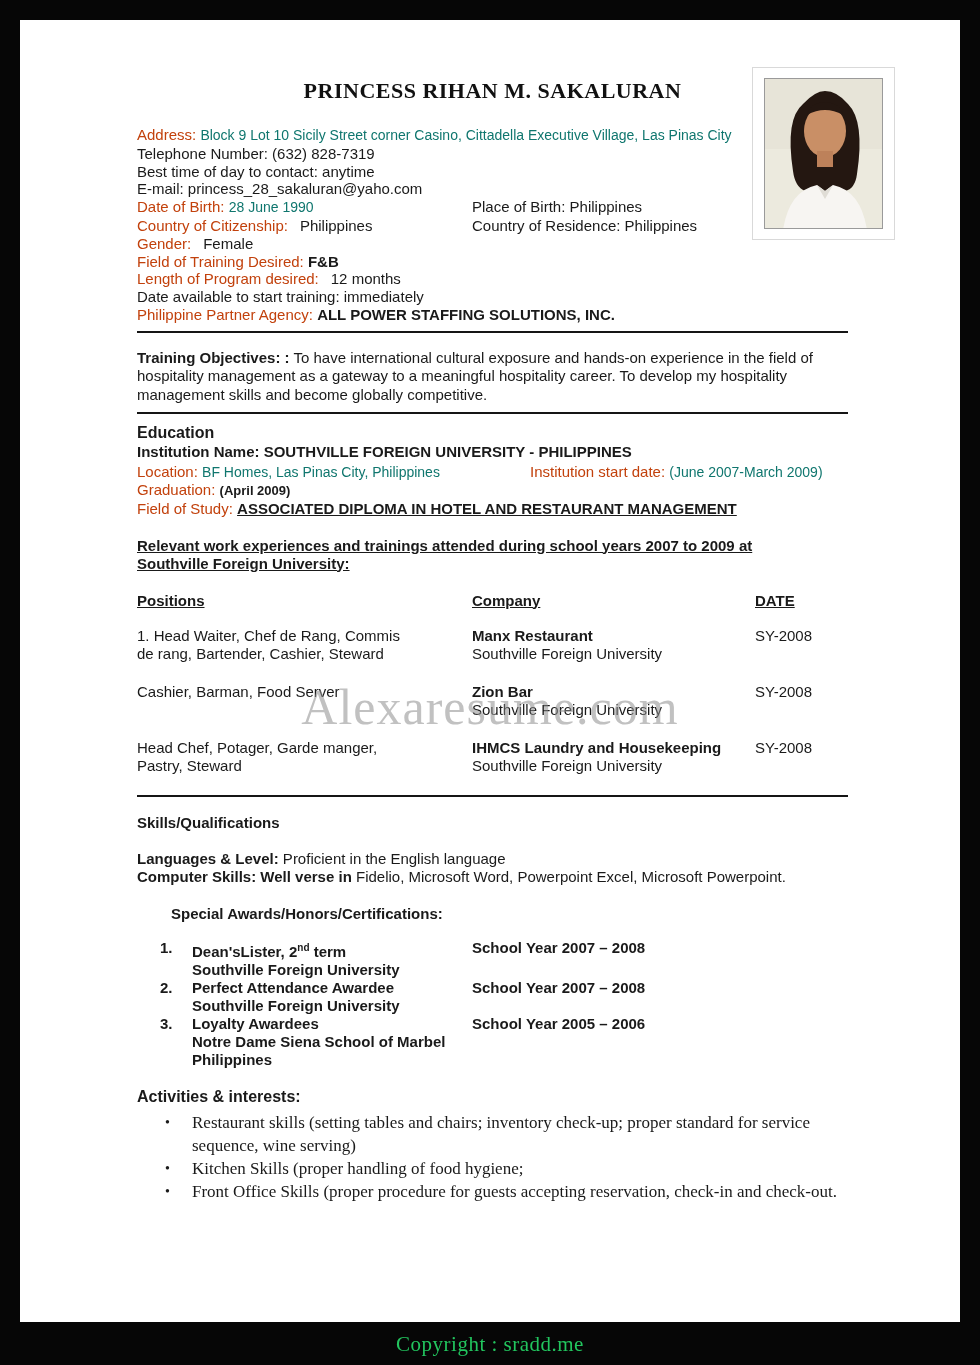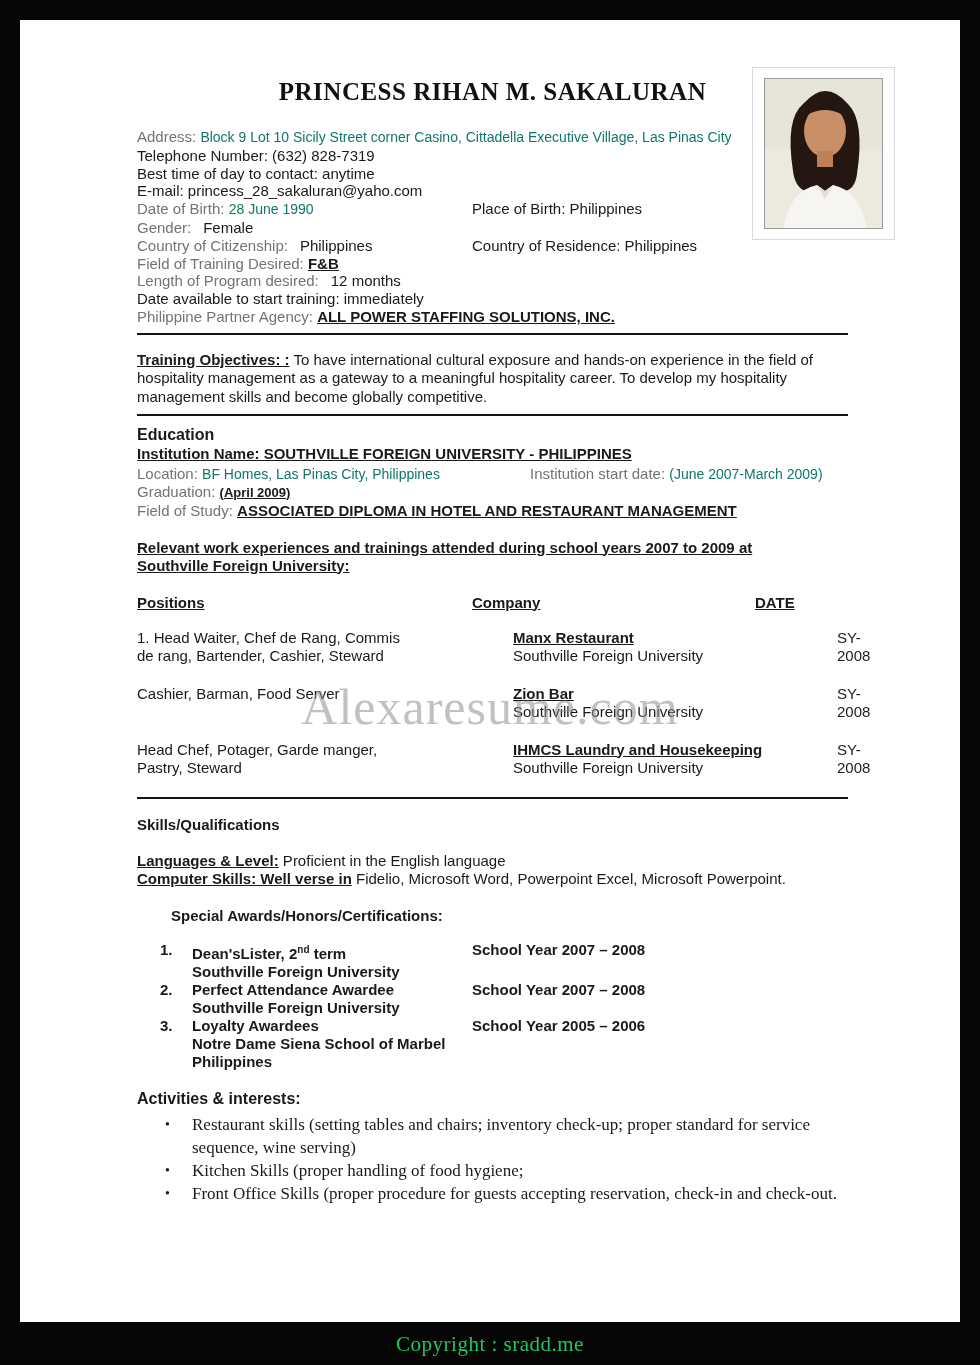--- a/index.html
+++ b/index.html
@@ -16,31 +16,31 @@
     width: 940px; height: 1302px;
     background: #ffffff;
     overflow: hidden;
   }
   .content {
     position: relative;
     padding: 58px 112px 0 117px;
   }
   h1.title {
     font-family: "Liberation Serif", serif;
-    font-size: 25px;
+    font-size: 22px;
     font-weight: bold;
     text-align: center;
     letter-spacing: 0.5px;
     margin: 0 0 22px 0;
     color: #111;
   }
   .info-line { font-size: 15px; line-height: 17.8px; }
-  .lbl { color: #737373; }
+  .lbl { color: #c2410c; }
   .gray { color: #0f766e; font-size: 14px; }
-  .b { font-weight: bold; text-decoration: underline; }
+  .b { font-weight: bold; }
   .row2 { display: flex; }
   .row2 .left { width: 335px; flex: 0 0 335px; }
   .gap-md { display:inline-block; width: 12px; }
   hr.rule {
     border: none;
     border-top: 2px solid #151515;
     margin: 7px 0 0 0;
   }
   .objectives { margin-top: 16px; font-size: 15px; line-height: 18.6px; }
   .rule2 { margin-top: 28px; }
@@ -52,21 +52,21 @@
     margin-top: 19px;
     font-size: 15px; font-weight: bold;
     line-height: 18px;
     text-decoration: underline;
     max-width: 650px;
   }
   .xp-table { margin-top: 19px; font-size: 15px; }
   .xp-row { display: grid; grid-template-columns: 335px 283px 1fr; }
   .xp-head { margin-bottom: 18px; }
   .xp-head .cell { font-weight: bold; text-decoration: underline; }
-  .xp-body-row { margin-bottom: 19px; line-height: 18.5px; gap: 41px; }
+  .xp-body-row { margin-bottom: 19px; line-height: 18.5px; }
   .xp-body-row .pos { padding-right: 62px; }
   .rule3 { margin-top: 14px; }
   .skills-heading { font-size: 15px; font-weight: bold; margin-top: 17px; line-height: 18px; }
   .skills-line { font-size: 15px; line-height: 18px; }
   .skills-block { margin-top: 18px; }
   .awards-heading { font-size: 15px; font-weight: bold; margin-top: 19px; margin-left: 34px; }
   .awards-list { margin-top: 17px; }
   .award-item { display: grid; grid-template-columns: 32px 280px auto; margin-left: 23px; font-size: 15px; font-weight: bold; line-height: 18px; }
   .award-item .year { align-self: start; }
   sup { font-size: 10px; vertical-align: super; }
@@ -145,29 +145,29 @@
     <div class="info-line">E-mail: princess_28_sakaluran@yaho.com</div>
 
     <div class="info-line row2">
       <span class="left">
         <span class="lbl">Date of Birth:</span>
         <span class="gray">28 June 1990</span>
       </span>
       <span>Place of Birth: Philippines</span>
     </div>
 
-    <div class="info-line">
-      <span class="lbl">Gender:</span><span class="gap-md"></span><span>Female</span>
-    </div>
-
     <div class="info-line row2">
       <span class="left">
         <span class="lbl">Country of Citizenship:</span><span class="gap-md"></span><span>Philippines</span>
       </span>
       <span>Country of Residence: Philippines</span>
+    </div>
+
+    <div class="info-line">
+      <span class="lbl">Gender:</span><span class="gap-md"></span><span>Female</span>
     </div>
 
     <div class="info-line">
       <span class="lbl">Field of Training Desired:</span>
       <span class="b">F&amp;B</span>
     </div>
 
     <div class="info-line">
       <span class="lbl">Length of Program desired:</span><span class="gap-md"></span><span>12 months</span>
     </div>

